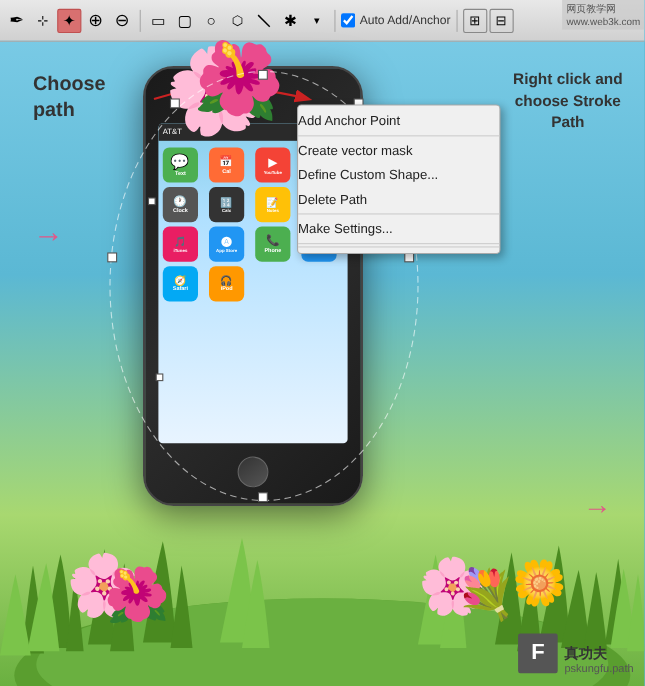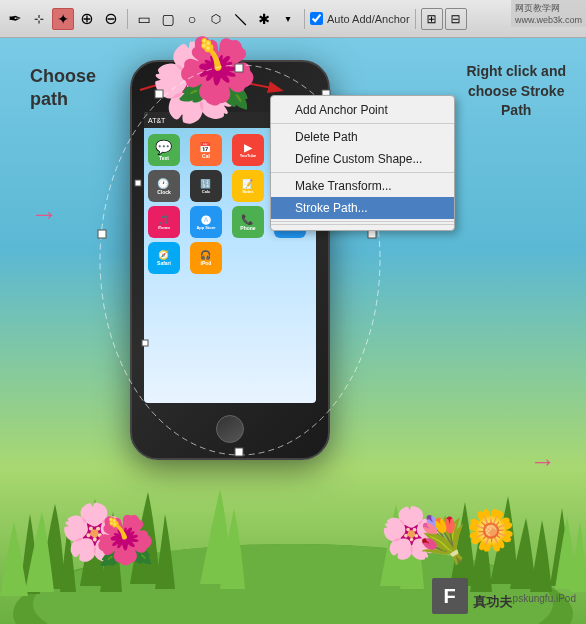--- a/index.html
+++ b/index.html
@@ -158,21 +158,21 @@
       width: 185px;
       background: #f0f0f0;
       border: 1px solid #aaa;
       border-radius: 4px;
       box-shadow: 3px 3px 8px rgba(0,0,0,0.3);
       padding: 3px 0;
       z-index: 100;
     }
 
     .menu-item {
-      padding: 4px 24px;
+      padding: 4px 0;
       font-size: 12px;
       color: #222;
       cursor: pointer;
       white-space: nowrap;
     }
 
     .menu-item.highlighted {
       background: #4a7fc1;
       color: white;
     }
@@ -405,25 +405,25 @@
           </div>
       </div>
     </div>
     <div class="phone-home-btn"></div>
   </div>
 </div>
 
 <div class="context-menu">
   <div class="menu-item">Add Anchor Point</div>
   <div class="menu-separator"></div>
+  <div class="menu-item">Create vector mask</div>
+  <div class="menu-item">Define Custom Shape...</div>
   <div class="menu-item">Delete Path</div>
-  <div class="menu-item">Define Custom Shape...</div>
   <div class="menu-separator"></div>
-  <div class="menu-item">Make Transform...</div>
-  <div class="menu-item highlighted">Stroke Path...</div>
+  <div class="menu-item">Make Settings...</div>
   <div class="menu-separator"></div>
   <div class="menu-separator"></div>
 </div>
 
 <div style="position:absolute; bottom:0; left:0; right:0; height:200px; z-index:3;">
   <svg width="586" height="200" style="position:absolute; bottom:0; left:0;">
 
     <ellipse cx="293" cy="190" rx="280" ry="70" fill="#5a9e2f"></ellipse>
     <ellipse cx="293" cy="180" rx="260" ry="60" fill="#6ab040"></ellipse>
 
@@ -460,17 +460,17 @@
   <div style="position:absolute; bottom:58px; left:415px; font-size:44px; z-index:5;">💐</div>
   <div style="position:absolute; bottom:70px; right:70px; font-size:40px; z-index:5;">🌼</div>
 </div>
 
 <div class="arrow-bottom-right" style="color:#e05888; font-size:26px;">→</div>
 
 <div class="watermark">
   <div class="watermark-icon">
     <span style="color:white; font-weight:bold; font-size:20px;">F</span>
   </div>
-  <div style="display:flex; flex-direction:row;margin-top:12px;">
+  <div style="display:flex; flex-direction:column;margin-top:12px;">
     <span style="font-size:13px; color:#333; font-weight:bold;">真功夫</span>
-    <span style="font-size:10px; color:#555;">pskungfu.iPod</span>
+    <span style="font-size:10px; color:#555;">pskungfu.path</span>
   </div>
 </div>
 
 </body></html>

